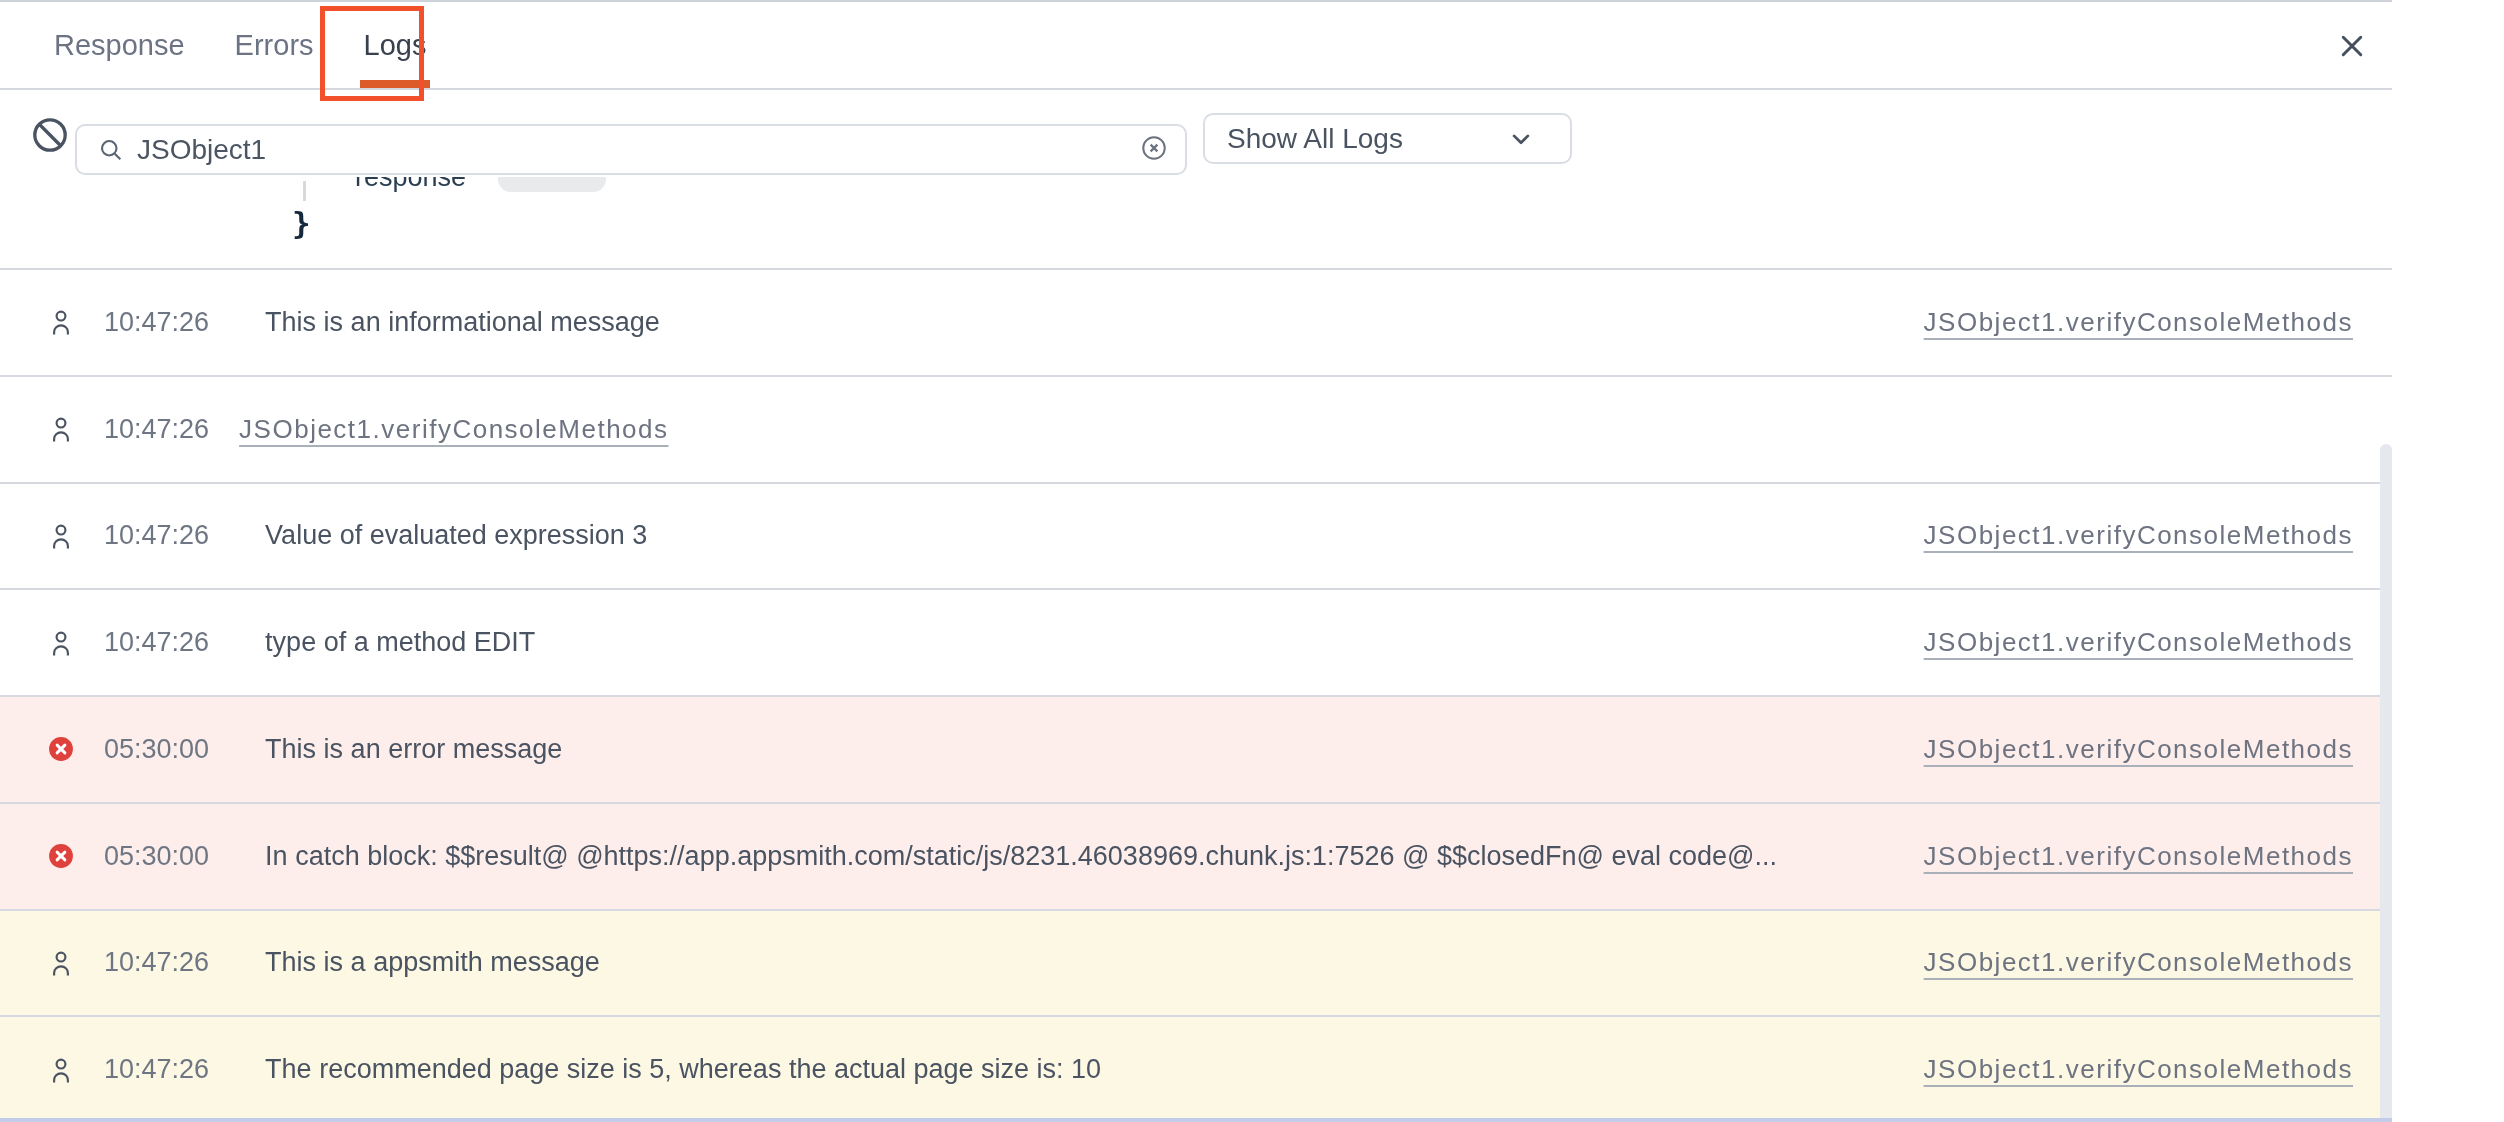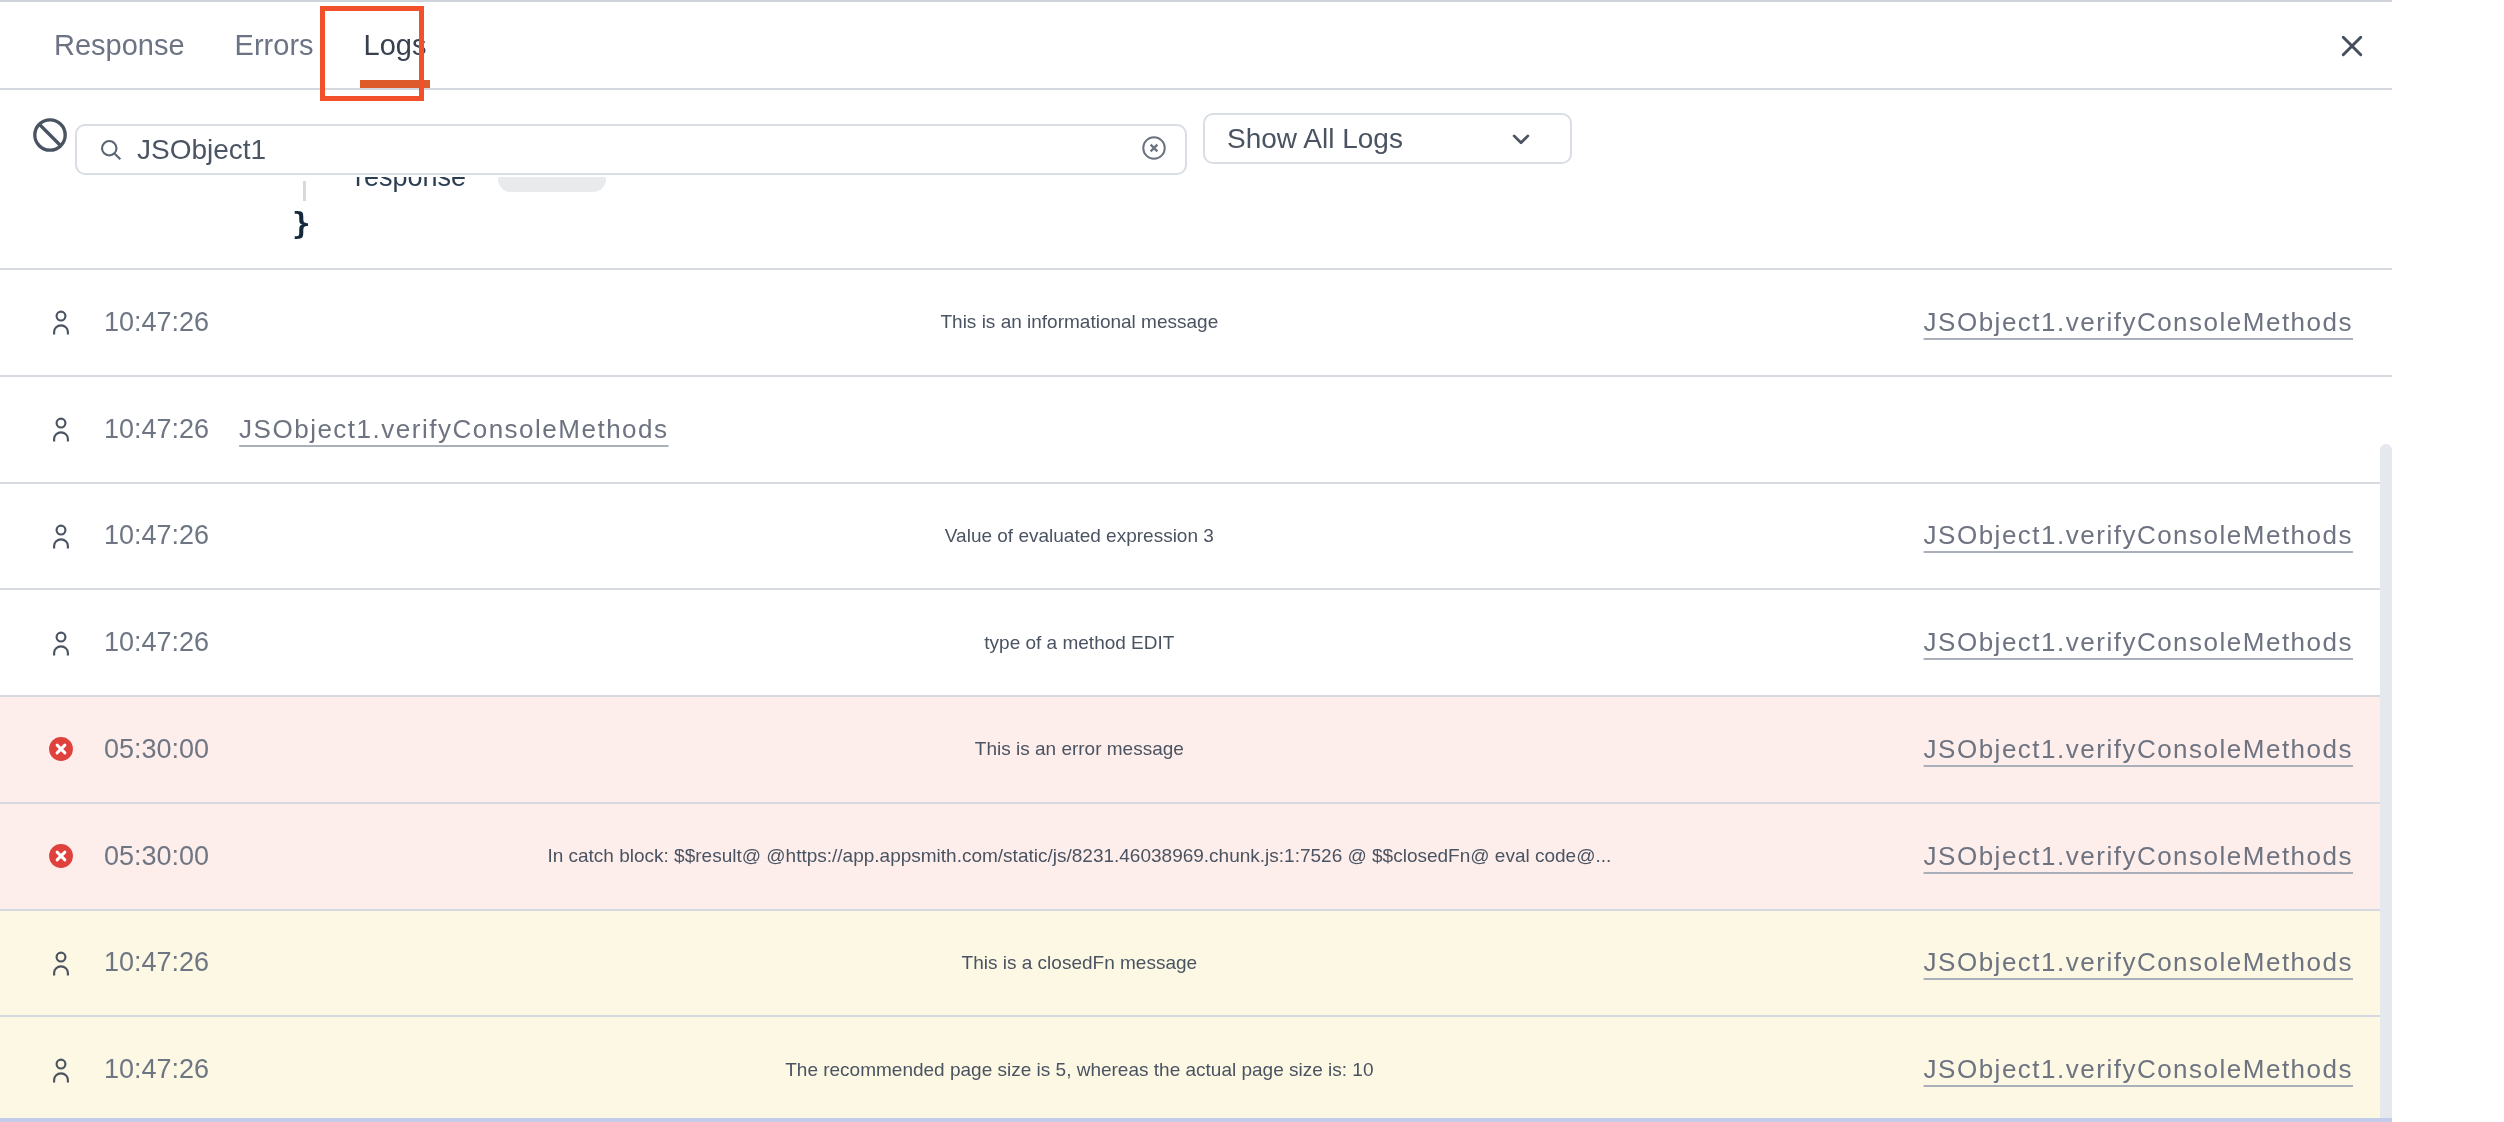--- a/index.html
+++ b/index.html
@@ -51,22 +51,22 @@
     color:#14293c; font-family:"DejaVu Sans Mono","Liberation Mono",monospace; }
 
   
   .log-list { position:absolute; top:268px; left:0; right:0; bottom:0; overflow:hidden; }
   .log-row { height:106.75px; border-top:2px solid #d6d9df; display:flex;
     align-items:center; padding-left:48px; cursor:pointer; background:#fff; }
   .log-row.type-error { background:#fdeeeb; }
   .log-row.type-warn  { background:#fcf8e4; }
   .row-icon { width:26px; height:28px; flex:none; display:flex; align-items:center; }
   .row-time { margin-left:30px; min-width:100px; font-size:27px; color:#6f7683; flex:none; }
-  .row-msg { margin-left:56px; font-size:19px; color:#4a5361; white-space:nowrap;
-    overflow:hidden; flex:1 1 auto;text-align:center; }
+  .row-msg { margin-left:56px; font-size:27px; color:#4a5361; white-space:nowrap;
+    overflow:hidden; flex:1 1 auto; }
   .row-src { margin-left:30px; margin-right:39px; flex:none; font-size:26px; color:#6d7380;
     letter-spacing:1.5px; text-decoration:underline; text-decoration-color:#aab0ba;
     text-decoration-thickness:2px; text-underline-offset:7px; cursor:pointer; }
 
   
   .scroll-thumb { position:absolute; right:0; top:444px; bottom:0; width:12px;
     background:#e5e8ec; border-radius:7px 7px 0 0; z-index:40; cursor:grab; }
   .bottom-edge { position:absolute; left:0; right:0; bottom:0; height:4px;
     background:#c2cbe8; z-index:45; }
 </style>
@@ -214,21 +214,21 @@
 
     <div class="log-row type-warn">
       <span class="row-icon">
         <svg class="user-icon" width="26" height="28" viewBox="0 0 24 26" fill="none" stroke="#4a5361" stroke-width="2">
           <circle cx="12" cy="7.5" r="4.1"></circle>
           <path d="M5.6 24.5 v-2.2 c0-3.6 2.9-6.1 6.4-6.1 s6.4 2.5 6.4 6.1 v2.2"></path>
         </svg>
 
       </span>
       <span class="row-time">10:47:26</span>
-      <span class="row-msg">This is a closedFn message</span>
+      <span class="row-msg">This is a appsmith message</span>
       <a class="row-src">JSObject1.verifyConsoleMethods</a>
     </div>
 
     <div class="log-row type-warn">
       <span class="row-icon">
         <svg class="user-icon" width="26" height="28" viewBox="0 0 24 26" fill="none" stroke="#4a5361" stroke-width="2">
           <circle cx="12" cy="7.5" r="4.1"></circle>
           <path d="M5.6 24.5 v-2.2 c0-3.6 2.9-6.1 6.4-6.1 s6.4 2.5 6.4 6.1 v2.2"></path>
         </svg>
 

